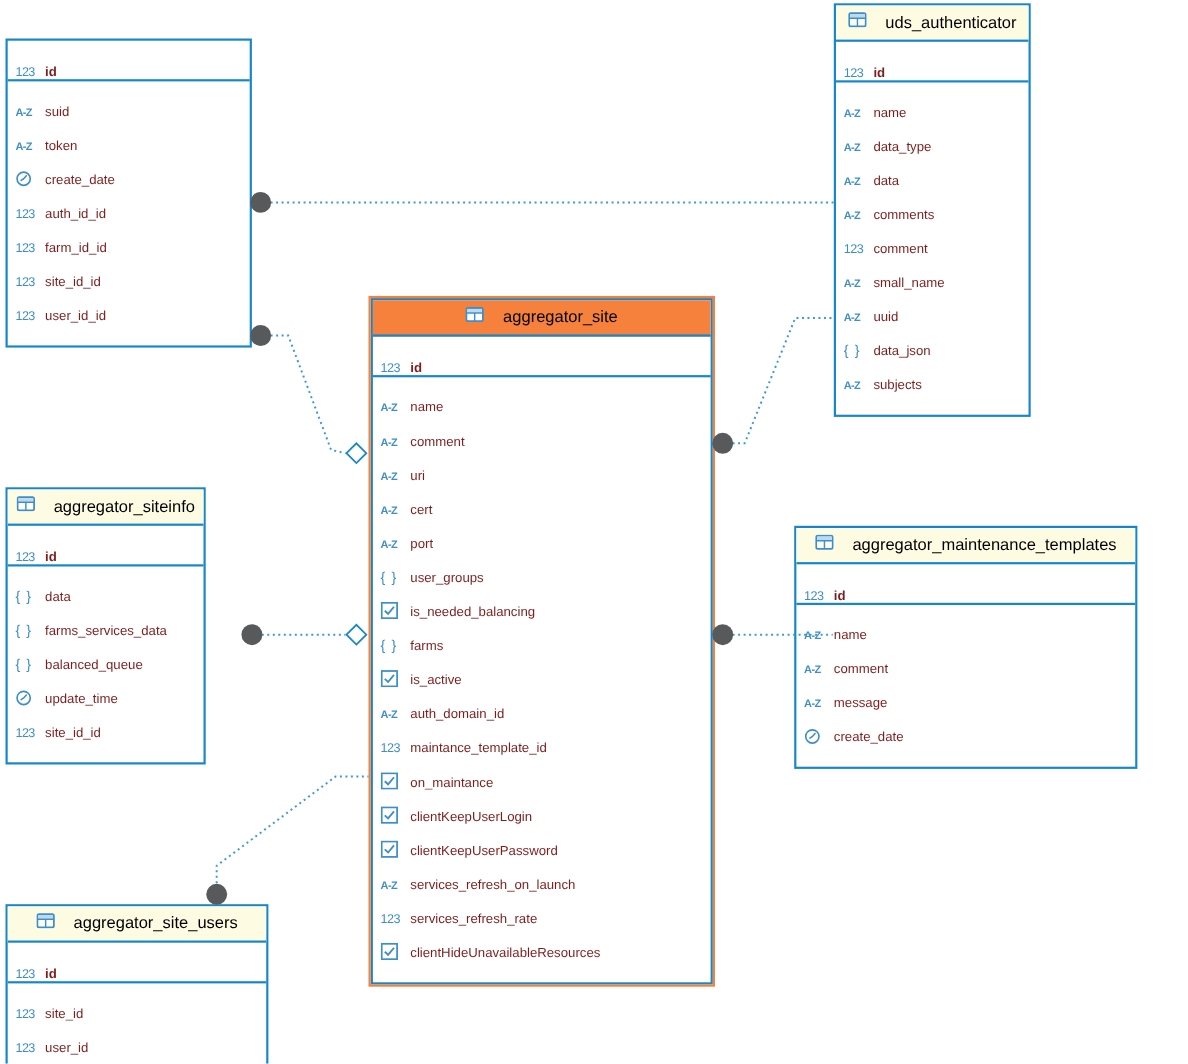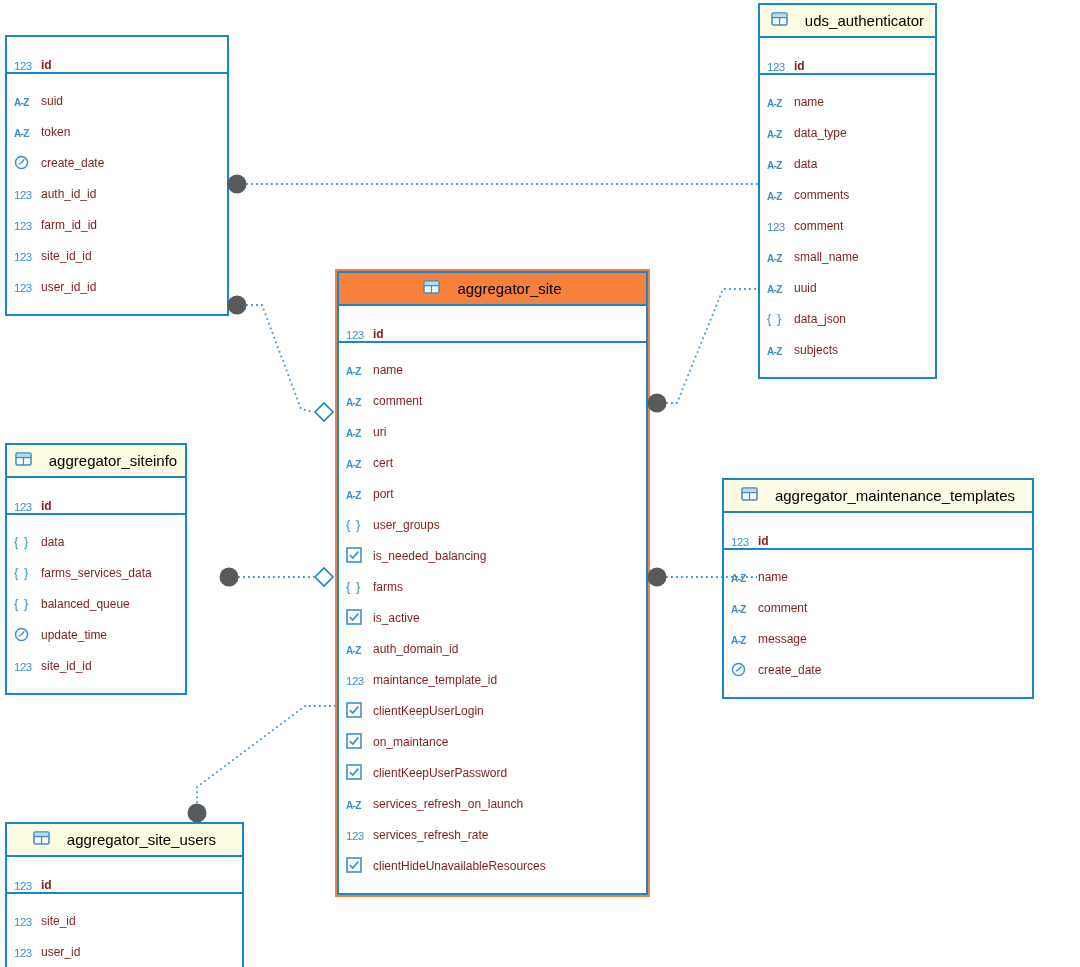--- a/index.html
+++ b/index.html
@@ -219,30 +219,30 @@
           <span class="ticon t-number">123</span>
           <span class="lbl">maintance_template_id</span>
         </div>
         <div class="row">
           <span class="ticon t-boolean">
             <svg width="16" height="16" viewBox="0 0 16 16">
               <rect x="1" y="1" width="14" height="14" fill="#ffffff" stroke="#3e8fc9" stroke-width="1.6"></rect>
               <polyline points="3.8,8.2 6.8,11 12.2,4.6" fill="none" stroke="#3e8fc9" stroke-width="1.7"></polyline>
             </svg>
           </span>
+          <span class="lbl">on_maintance</span>
+        </div>
+        <div class="row">
+          <span class="ticon t-boolean">
+            <svg width="16" height="16" viewBox="0 0 16 16">
+              <rect x="1" y="1" width="14" height="14" fill="#ffffff" stroke="#3e8fc9" stroke-width="1.6"></rect>
+              <polyline points="3.8,8.2 6.8,11 12.2,4.6" fill="none" stroke="#3e8fc9" stroke-width="1.7"></polyline>
+            </svg>
+          </span>
           <span class="lbl">clientKeepUserLogin</span>
-        </div>
-        <div class="row">
-          <span class="ticon t-boolean">
-            <svg width="16" height="16" viewBox="0 0 16 16">
-              <rect x="1" y="1" width="14" height="14" fill="#ffffff" stroke="#3e8fc9" stroke-width="1.6"></rect>
-              <polyline points="3.8,8.2 6.8,11 12.2,4.6" fill="none" stroke="#3e8fc9" stroke-width="1.7"></polyline>
-            </svg>
-          </span>
-          <span class="lbl">on_maintance</span>
         </div>
         <div class="row">
           <span class="ticon t-boolean">
             <svg width="16" height="16" viewBox="0 0 16 16">
               <rect x="1" y="1" width="14" height="14" fill="#ffffff" stroke="#3e8fc9" stroke-width="1.6"></rect>
               <polyline points="3.8,8.2 6.8,11 12.2,4.6" fill="none" stroke="#3e8fc9" stroke-width="1.7"></polyline>
             </svg>
           </span>
           <span class="lbl">clientKeepUserPassword</span>
         </div>

